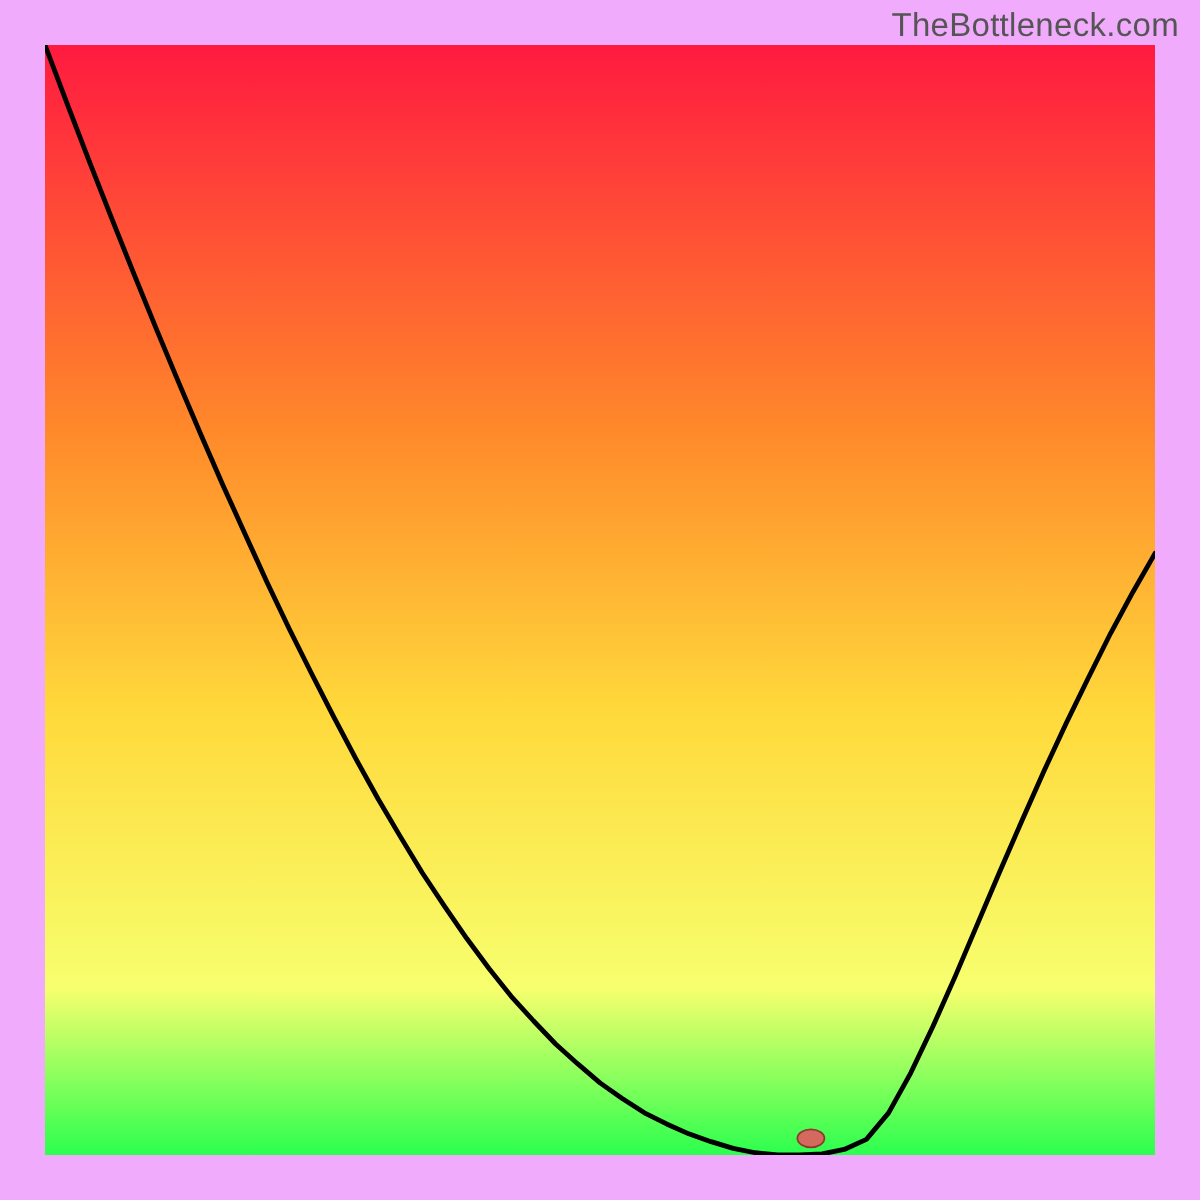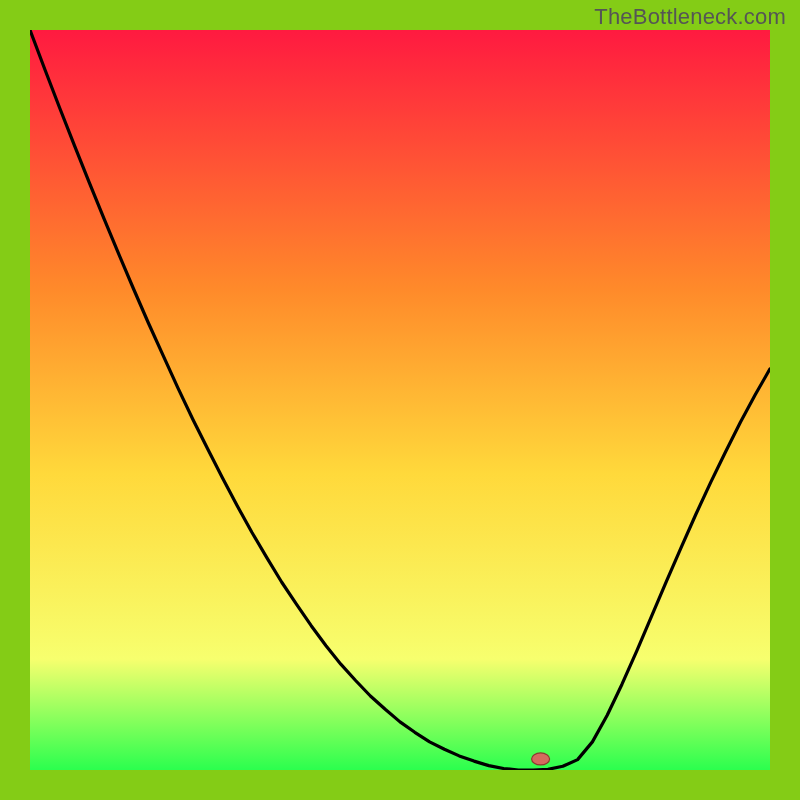--- a/index.html
+++ b/index.html
@@ -10,21 +10,21 @@
     background: #000;
     overflow: hidden;
     font-family: Arial, Helvetica, sans-serif;
   }
   .frame {
     position: absolute;
     top: 0;
     left: 0;
     width: 800px;
     height: 800px;
-    background: #84cc16;
+    background: #f0abfc;
   }
   .watermark {
     position: absolute;
     top: 4px;
     right: 14px;
     color: #555;
     font-size: 22px;
     font-weight: 500;
     letter-spacing: 0.2px;
     user-select: none;

